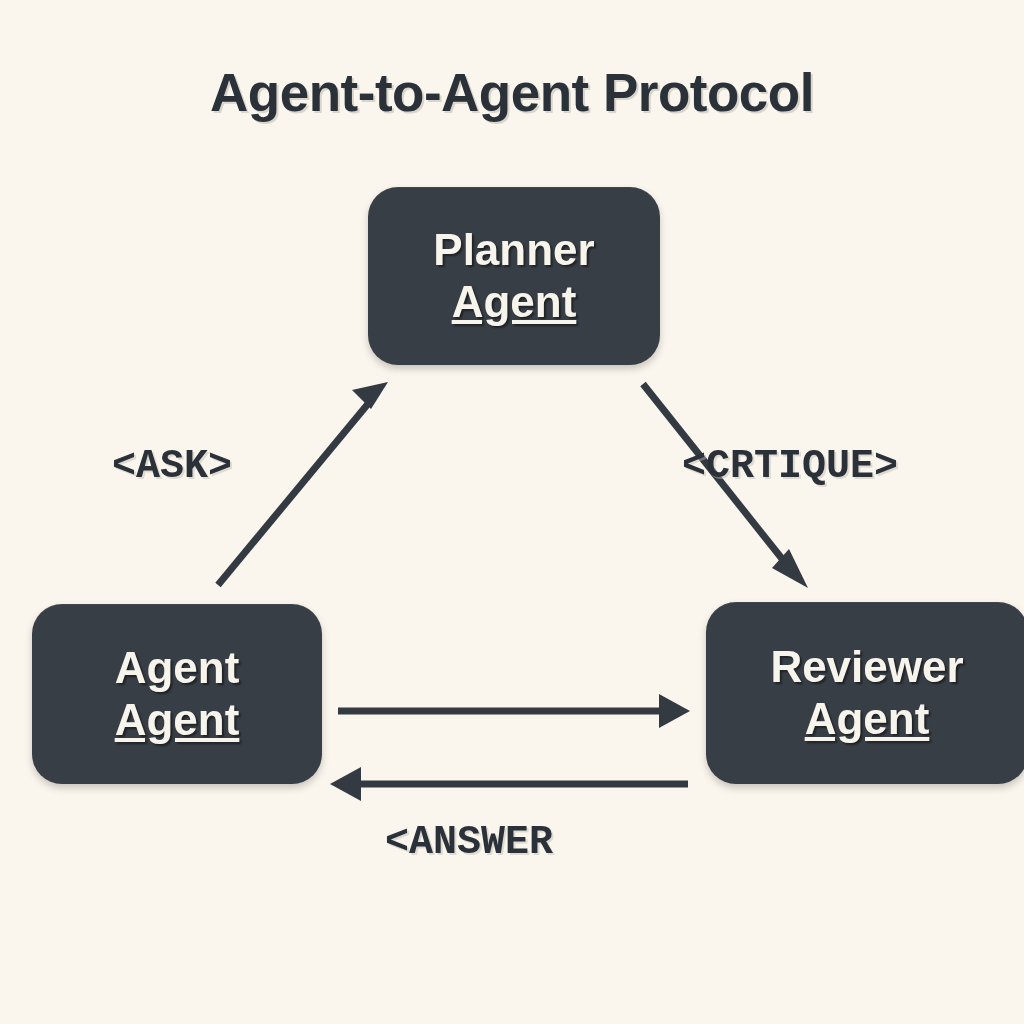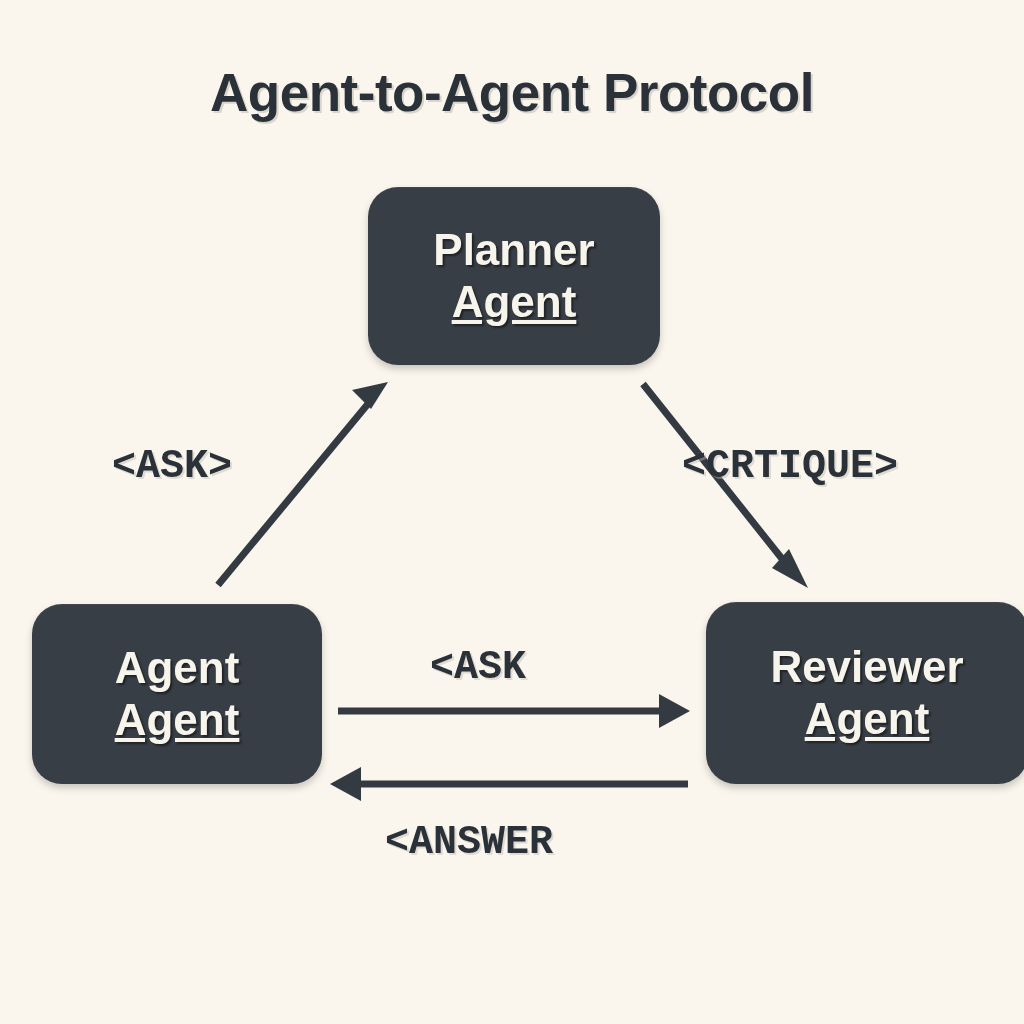--- a/index.html
+++ b/index.html
@@ -128,17 +128,16 @@
 
   <div class="node" id="node-reviewer">
     <span>Reviewer</span>
     <span class="line2">Agent</span>
   </div>
 
   <div class="edge-label" id="label-ask-planner">&lt;ASK&gt;</div>
 
   <div class="edge-label" id="label-critique">&lt;CRTIQUE&gt;</div>
 
-  <div class="edge-label" id="label-ask-reviewer">&lt;ASK</div>
 
   <div class="edge-label" id="label-answer">&lt;ANSWER</div>
 
 </div>
 
 </body></html>

